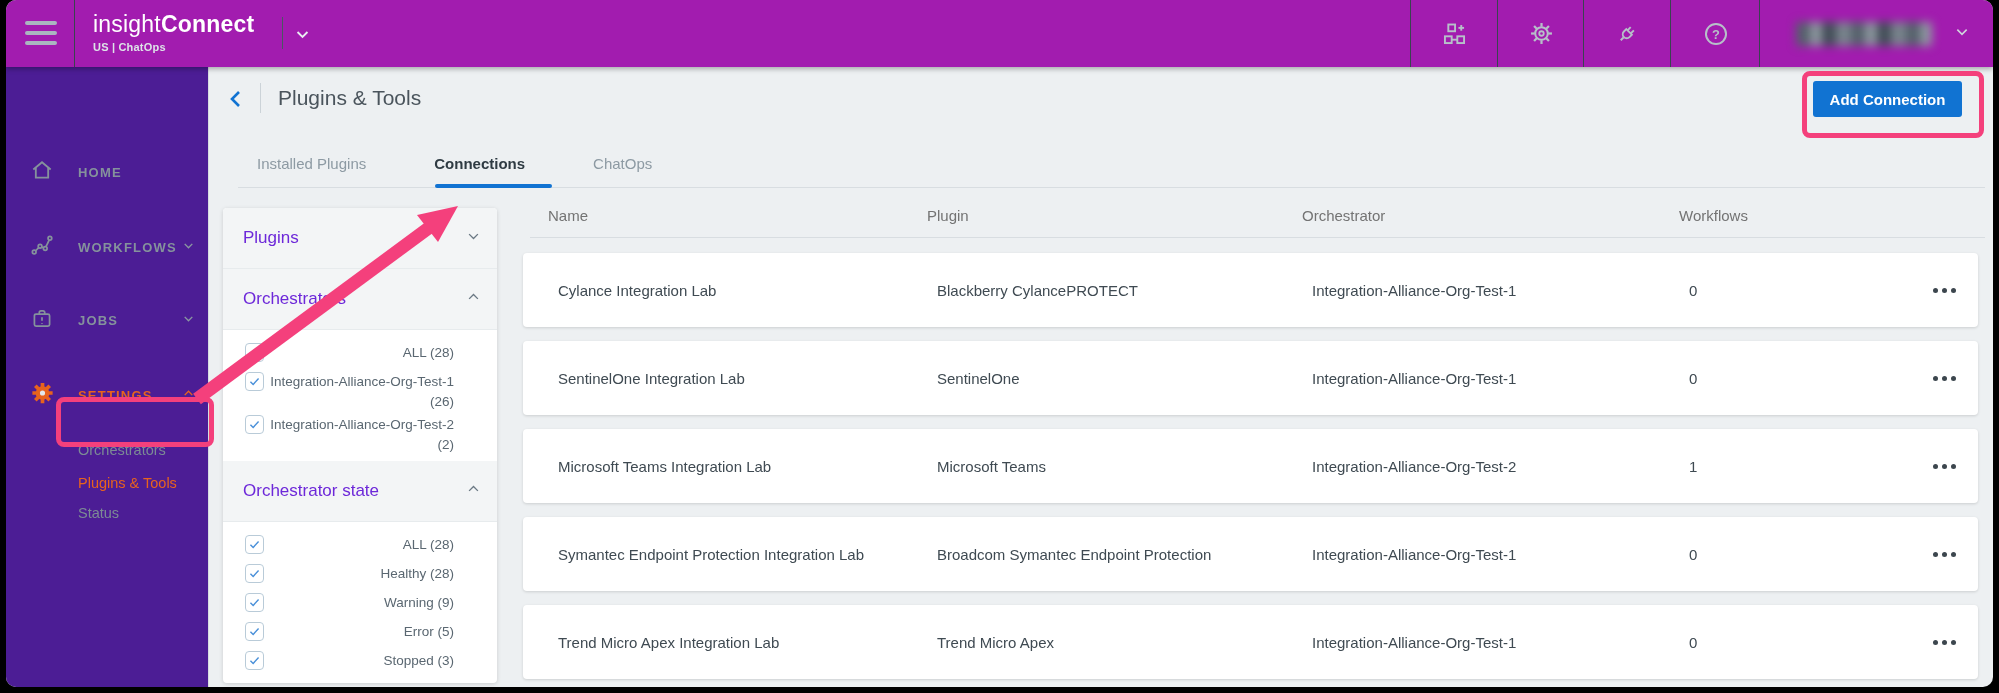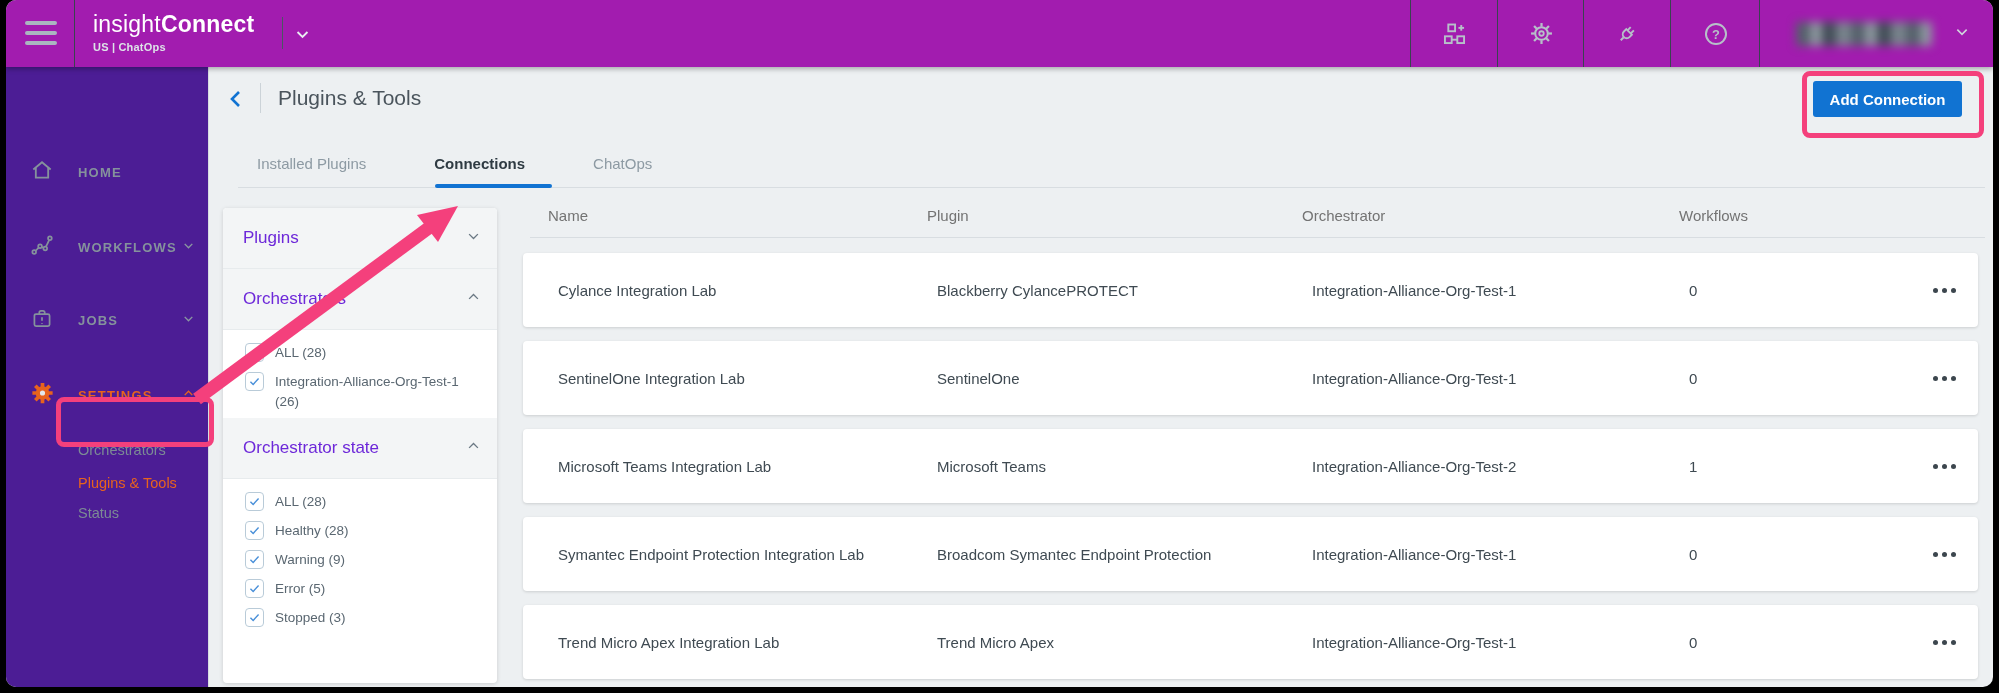--- a/index.html
+++ b/index.html
@@ -57,22 +57,22 @@
   
   .filter-panel{position:absolute;left:15px;top:141px;width:274px;height:475px;background:#fff;
                 border-radius:4px;box-shadow:0 1px 4px rgba(0,0,0,.15);overflow:hidden;}
   .fgroup-hdr{height:60px;background:#f3f5f6;border-bottom:1px solid #e7ebed;position:relative;cursor:pointer;}
   .fgroup-title{position:absolute;left:20px;top:50%;transform:translateY(-50%);font-size:17px;color:#6d28d9;}
   .fgroup-chev{position:absolute;right:16px;top:50%;transform:translateY(-50%);}
   .foptions{padding:10px 0 6px 22px;}
   .fopt{display:flex;align-items:flex-start;min-height:28px;margin-bottom:1px;cursor:pointer;}
   .checkbox{flex:0 0 19px;height:19px;margin-top:3px;border:1.5px solid #b9cbd8;border-radius:4px;
             background:#fff;box-sizing:border-box;display:flex;align-items:center;justify-content:center;}
-  .fopt-label{margin-left:11px;font-size:13.5px;color:#5a6771;line-height:1.45;width:190px;
-              overflow-wrap:break-word;padding-top:3px;}
+  .fopt-label{font-size:13.5px;color:#5a6771;line-height:1.45;width:190px;
+              overflow-wrap:break-word;padding-top:3px;text-align:right;}
   
   .tbl-head{position:absolute;left:315px;top:140px;width:1455px;display:grid;
             grid-template-columns:379px 375px 377px 200px 1fr;padding-left:25px;box-sizing:border-box;}
   .tbl-head .col{font-size:15px;color:#737373;}
   .tbl-head-rule{position:absolute;left:322px;right:8px;top:170px;height:1px;background:#d8dde1;}
   .rows{position:absolute;left:315px;top:186px;width:1455px;display:flex;flex-direction:column;gap:14px;}
   .row-card{height:74px;background:#fff;border-radius:4px;box-shadow:0 1px 3px rgba(0,0,0,.14);
             display:grid;grid-template-columns:379px 375px 377px 200px 1fr;align-items:center;
             padding-left:35px;box-sizing:border-box;cursor:pointer;}
   .row-card .cell{font-size:15px;color:#3f4a52;white-space:nowrap;}
@@ -271,20 +271,28 @@
 
   <div class="fopt">
     <span class="checkbox">
       <svg width="13" height="13" viewBox="0 0 24 24">
                 <polyline points="4.5,12.5 9.5,17.5 19.5,6.5" fill="none" stroke="#4a90d9" stroke-width="2.6"></polyline>
               </svg>
     </span>
     <span class="fopt-label">Integration-Alliance-Org-Test-1  (26)</span>
   </div>
 
+  <div class="fopt">
+    <span class="checkbox">
+      <svg width="13" height="13" viewBox="0 0 24 24">
+                <polyline points="4.5,12.5 9.5,17.5 19.5,6.5" fill="none" stroke="#4a90d9" stroke-width="2.6"></polyline>
+              </svg>
+    </span>
+    <span class="fopt-label">Integration-Alliance-Org-Test-2  (2)</span>
+  </div>
 </div>
       <div class="fgroup-hdr">
         <span class="fgroup-title">Orchestrator state</span>
         <span class="fgroup-chev">
           <svg width="15" height="15" viewBox="0 0 24 24">
               <polyline points="5,15 12,8 19,15" fill="none" stroke="#6b7984" stroke-width="2.2"></polyline>
             </svg></span>
       </div>
       <div class="foptions">
   <div class="fopt">

